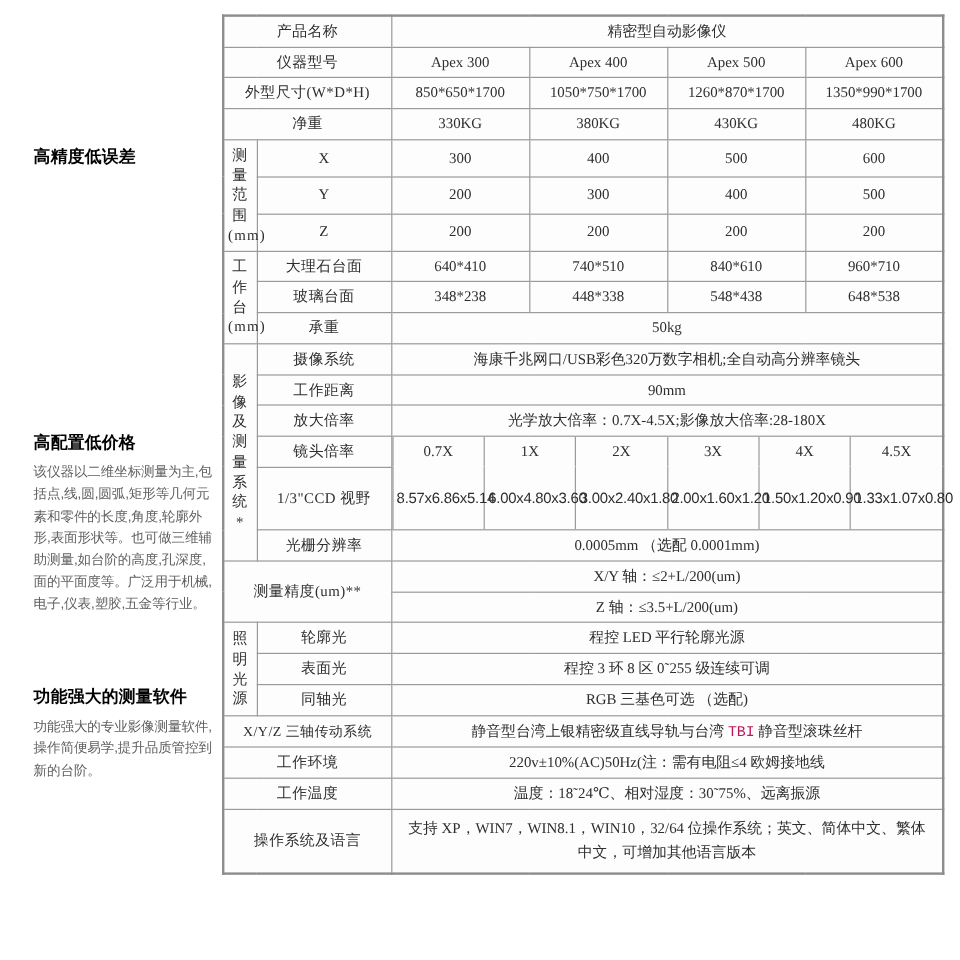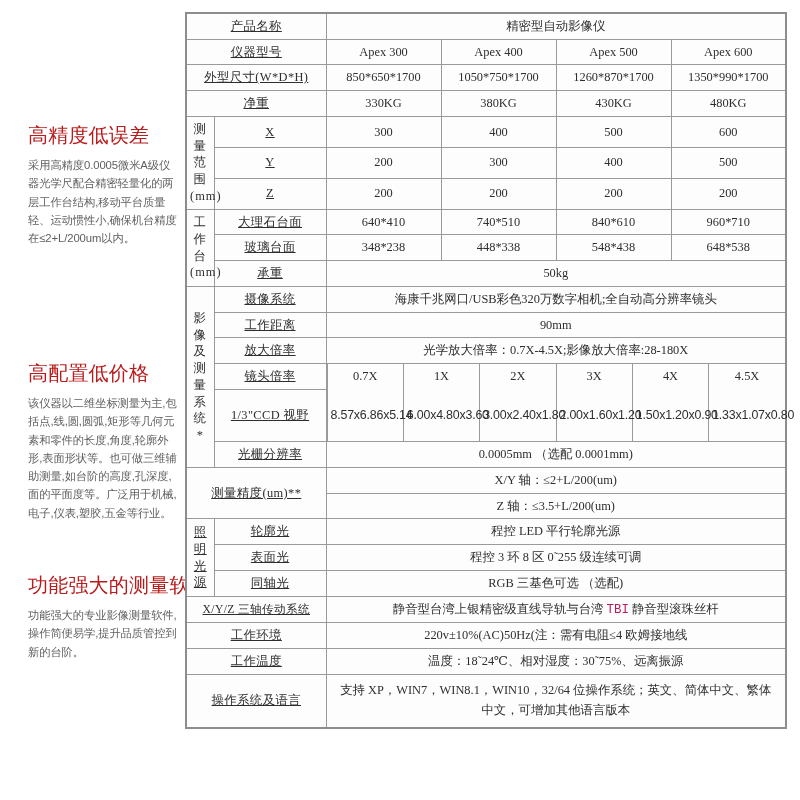--- a/index.html
+++ b/index.html
@@ -27,23 +27,23 @@
   .side-block {
     position: absolute;
     width: 150px;
   }
   .side-block.b1 { top: 122px; }
   .side-block.b2 { top: 360px; }
   .side-block.b3 { top: 572px; }
 
   .side-title {
     font-family: "Liberation Sans", "DejaVu Sans", sans-serif;
-    font-weight: normal;
-    font-size: 20px;
-    color: #b91c1c;
+    font-weight: bold;
+    font-size: 14px;
+    color: #000000;
     letter-spacing: 0.2px;
     margin-bottom: 7px;
     white-space: nowrap;
   }
   .side-body {
     font-family: "Liberation Sans", "DejaVu Sans", sans-serif;
     font-size: 11.3px;
     line-height: 1.62;
     color: #5f5f5f;
     letter-spacing: -0.1px;
@@ -73,21 +73,20 @@
     background: #fdfdfd;
   }
   
   table.spec {
     border: 2px solid #8d8d8d;
   }
 
   td.label {
     font-size: 12.6px;
     letter-spacing: 0.4px;
-    text-decoration: underline;
   }
   td.vlabel {
     font-size: 12.2px;
     letter-spacing: 1px;
     line-height: 1.45;
     padding: 2px 0;
     width: 28px;
   }
   td.vlabel span {
     display: block;
@@ -111,21 +110,20 @@
   }
   .nowrap { white-space: nowrap; }
 </style>
 </head>
 <body>
 
 <div class="sidebar">
 
   <div class="side-block b1">
     <div class="side-title">高精度低误差</div>
-    <div class="side-body">采用高精度0.0005微米A级仪器光学尺配合精密轻量化的两层工作台结构,移动平台质量轻、运动惯性小,确保机台精度在≤2+L/200um以内。</div>
   </div>
 
   <div class="side-block b2">
     <div class="side-title">高配置低价格</div>
     <div class="side-body">该仪器以二维坐标测量为主,包括点,线,圆,圆弧,矩形等几何元素和零件的长度,角度,轮廓外形,表面形状等。也可做三维辅助测量,如台阶的高度,孔深度,面的平面度等。广泛用于机械,电子,仪表,塑胶,五金等行业。</div>
   </div>
 
   <div class="side-block b3">
     <div class="side-title">功能强大的测量软件</div>
     <div class="side-body">功能强大的专业影像测量软件,操作简便易学,提升品质管控到新的台阶。</div>

